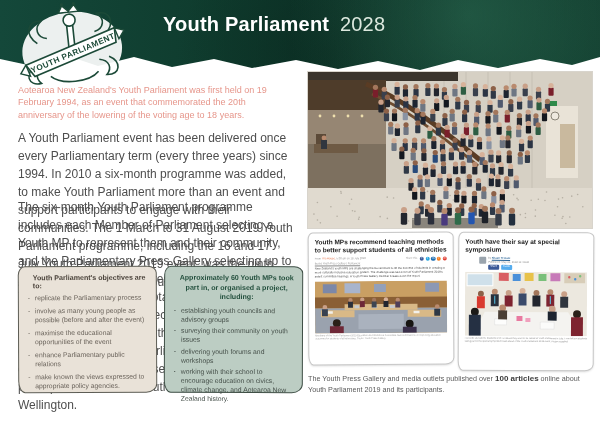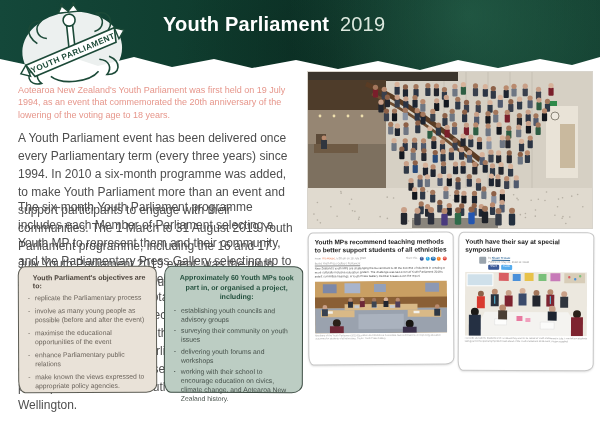--- a/index.html
+++ b/index.html
@@ -78,21 +78,21 @@
   .footer-caption .hl{font-weight:bold;font-size:8px;color:#3c3c3c;}
 </style>
 </head>
 <body>
 
 <div class="page">
 
   <div class="header">
     <div class="title">
       <span class="t-main">Youth Parliament</span>
-      <span class="t-year">2019</span>
+      <span class="t-year">2028</span>
     </div>
     <svg class="tear" viewBox="0 0 600 28" preserveAspectRatio="none">
       <path fill="#ffffff" d="M0,11 L28,17 L62,6 L98,18 L134,9 L172,19 L214,11 L252,20 L296,12 L338,21 L378,13 L420,22 L458,12 L498,20 L540,11 L572,17 L600,9 L600,28 L0,28 Z"></path>
     </svg>
   </div>
 
   <svg class="logo" viewBox="0 0 128 96">
     <g transform="rotate(-6 64 48)">
       <ellipse cx="64" cy="50" rx="50" ry="38" fill="#ffffff" opacity=".92"></ellipse>
 
@@ -111,21 +111,21 @@
 
       <g transform="rotate(-17 64 52)">
         <path d="M16,46 L112,46 L108,60 L20,60 Z" fill="#ffffff" stroke="#1c4a38" stroke-width="1.6"></path>
         <path d="M16,46 L8,52 L16,58 Z" fill="#ffffff" stroke="#1c4a38" stroke-width="1.4"></path>
         <path d="M112,46 L120,52 L112,58 Z" fill="#ffffff" stroke="#1c4a38" stroke-width="1.4"></path>
         <text x="64" y="56" text-anchor="middle" font-family="Liberation Sans, sans-serif" font-size="8.2" font-weight="bold" fill="#1c4a38" letter-spacing=".4">YOUTH PARLIAMENT</text>
       </g>
     </g>
   </svg>
 
-  <p class="intro">Aotearoa New Zealand's Youth Parliament was first held on 19 July 1994, as an event that commemorated the 20th anniversary of the lowering of the voting age to 18 years.</p>
+  <p class="intro">Aotearoa New Zealand's Youth Parliament was first held on 19 February 1994, as an event that commemorated the 20th anniversary of the lowering of the voting age to 18 years.</p>
   <p class="para p1">A Youth Parliament event has been delivered once every Parliamentary term (every three years) since 1994. In 2010 a six-month programme was added, to make Youth Parliament more than an event and support participants to engage with their communities. The 1 March to 31 August 2019 Youth Parliament programme, including the 16 and 17 July Youth Parliament 2019 event, was the ninth Aotearoa New Zealand Youth Parliament.</p>
   <p class="para p2">The six-month Youth Parliament programme includes each Member of Parliament selecting a Youth MP to represent them and their community, and the Parliamentary Press Gallery selecting up to 20 members of a Youth Press Gallery to report on Youth MPs, producing a total of 140 participants. Youth MPs deliver self-directed projects on topics of interest to them, research the topics to be discussed at the Youth Parliament event, and engage with the MP who selected them. All participants attend the Youth Parliament event in Wellington.</p>
 
   <div class="box box-objectives">
     <p class="box-title">Youth Parliament's objectives are to:</p>
     <ul>
       <li>replicate the Parliamentary process</li>
       <li>involve as many young people as possible (before and after the event)</li>
       <li>maximise the educational opportunities of the event</li>
       <li>enhance Parliamentary public relations</li>
@@ -652,14 +652,17 @@
           <rect x="107" y="45" width="12" height="19" fill="#7e2430"></rect>
         <circle cx="38" cy="36" r="3.4" fill="#b98a6e"></circle>
           <rect x="33.5" y="38.5" width="9" height="9" fill="#4a3f35"></rect>
         <circle cx="88" cy="37" r="3.4" fill="#c9a088"></circle>
           <rect x="83.5" y="39.5" width="9" height="9" fill="#1d2430"></rect>
       </g>
     </svg>
     <p class="cap-sm2">FUTURE LEADERS: Students work on issues they want to be raised at Youth Parliament in July. From left are students taking part in the special symposium held ahead of the Youth Parliament 2019 event. Picture supplied</p>
   </div>
 
+  <p class="footer-caption">
+    <span>The Youth Press Gallery and media outlets published over </span><span class="hl">100 articles</span><span> online about Youth Parliament 2019 and its participants.</span>
+  </p>
 
 </div>
 
 </body></html>

